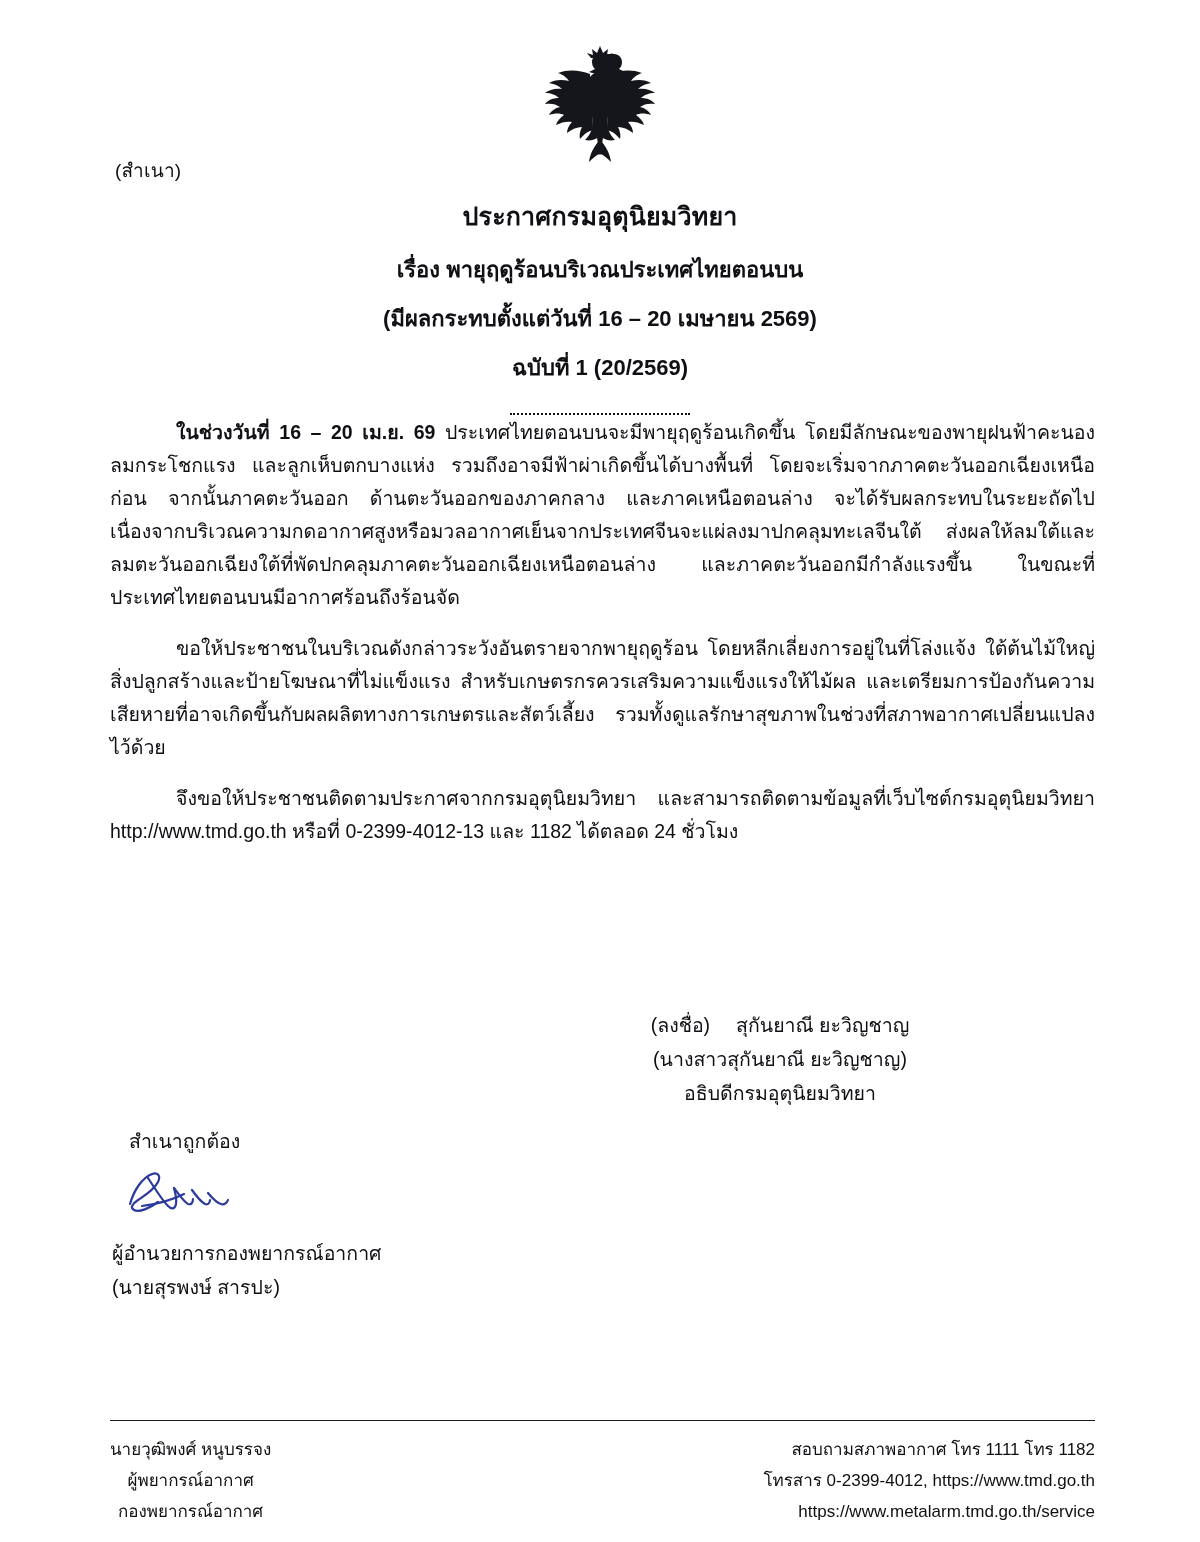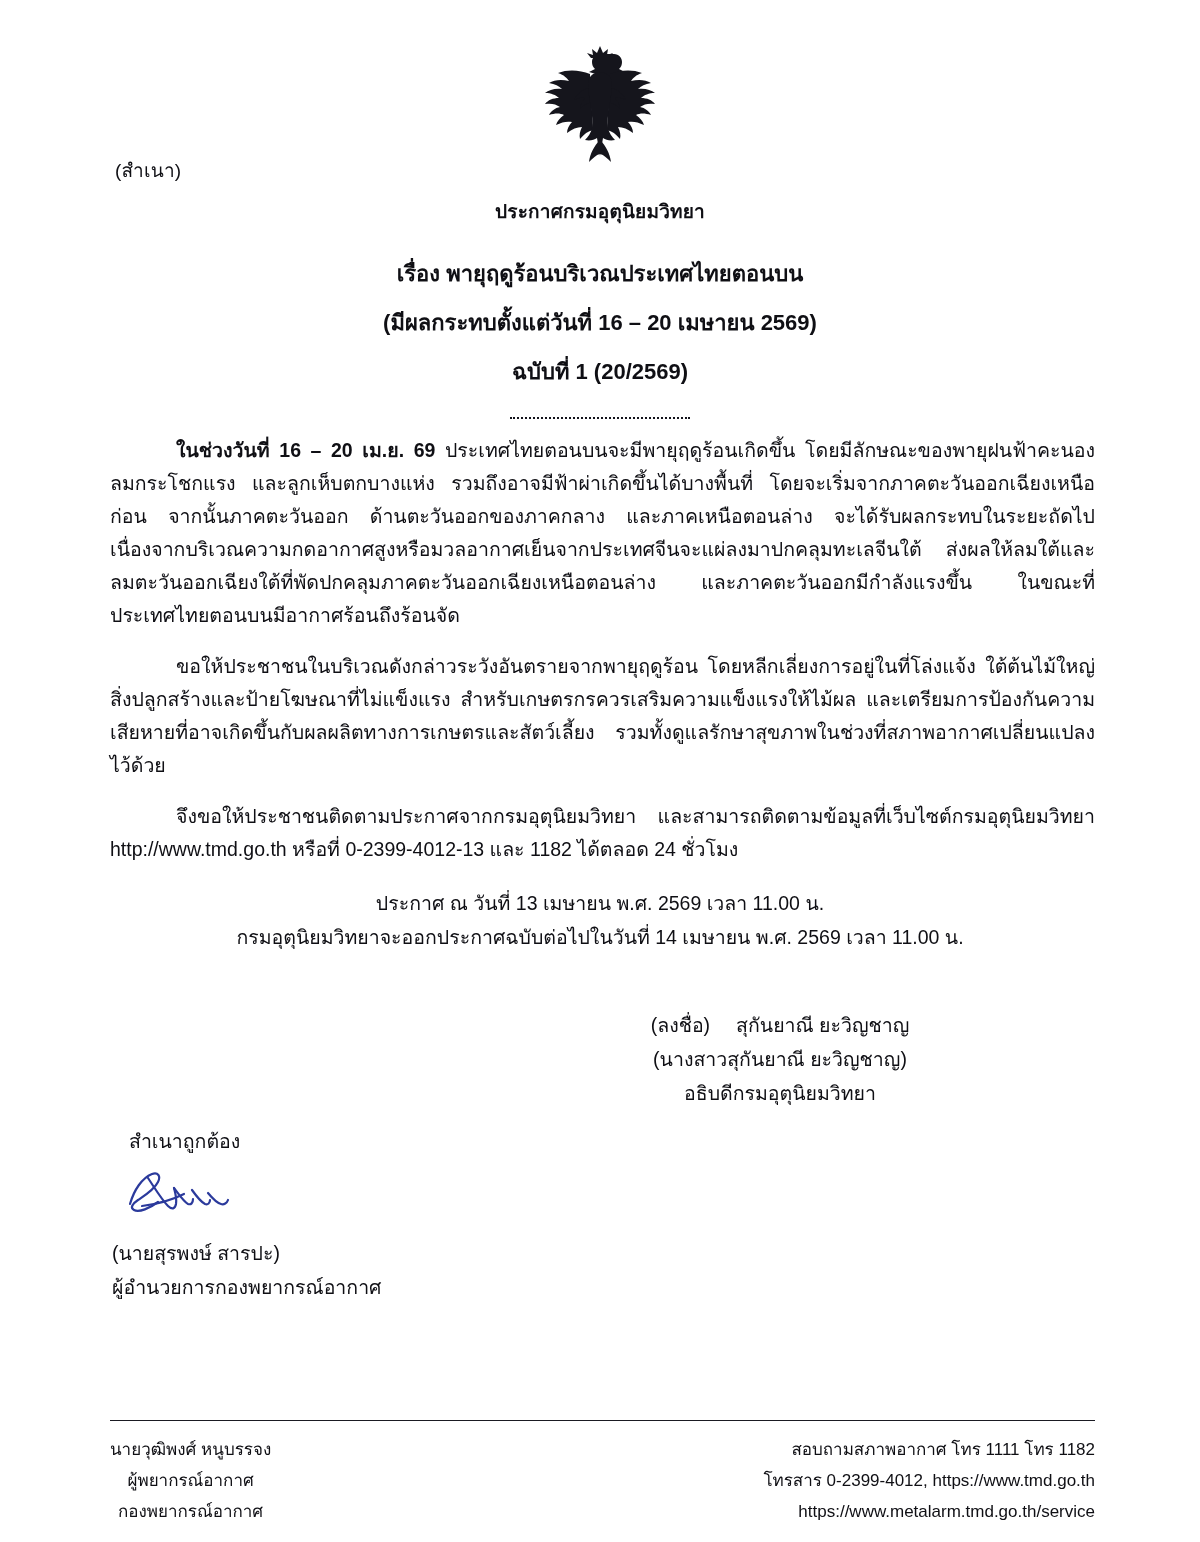--- a/index.html
+++ b/index.html
@@ -48,24 +48,24 @@
 
   
   .headings {
     position: absolute;
     top: 196px;
     left: 0;
     width: 1200px;
     text-align: center;
   }
   .h-title {
-    font-size: 19px;
+    font-size: 25px;
     font-weight: 700;
     letter-spacing: .2px;
-    margin-bottom: 30px;
+    margin-bottom: 16px;
   }
   .h-sub1 {
     font-size: 22px;
     font-weight: 700;
     margin-bottom: 14px;
   }
   .h-sub2 {
     font-size: 22px;
     font-weight: 700;
     margin-bottom: 14px;
@@ -77,21 +77,21 @@
   .rule {
     width: 180px;
     height: 0;
     border-top: 2px dotted #12121a;
     margin: 28px auto 0 auto;
   }
 
   
   .body-text {
     position: absolute;
-    top: 434px;
+    top: 416px;
     left: 110px;
     width: 985px;
   }
   .para {
     font-size: 19.5px;
     line-height: 33px;
     text-align: justify;
     text-justify: inter-word;
     margin: 0 0 18px 0;
   }
@@ -202,24 +202,20 @@
     <div class="h-sub3">ฉบับที่ 1 (20/2569)</div>
     <div class="rule"></div>
   </div>
 
   <div class="body-text">
     <p class="para"><span class="indent"></span><b>ในช่วงวันที่ 16 – 20 เม.ย. 69</b><span> ประเทศไทยตอนบนจะมีพายุฤดูร้อนเกิดขึ้น โดยมีลักษณะของพายุฝนฟ้าคะนอง ลมกระโชกแรง และลูกเห็บตกบางแห่ง รวมถึงอาจมีฟ้าผ่าเกิดขึ้นได้บางพื้นที่ โดยจะเริ่มจากภาคตะวันออกเฉียงเหนือก่อน จากนั้นภาคตะวันออก ด้านตะวันออกของภาคกลาง และภาคเหนือตอนล่าง จะได้รับผลกระทบในระยะถัดไป เนื่องจากบริเวณความกดอากาศสูงหรือมวลอากาศเย็นจากประเทศจีนจะแผ่ลงมาปกคลุมทะเลจีนใต้ ส่งผลให้ลมใต้และลมตะวันออกเฉียงใต้ที่พัดปกคลุมภาคตะวันออกเฉียงเหนือตอนล่าง และภาคตะวันออกมีกำลังแรงขึ้น ในขณะที่ประเทศไทยตอนบนมีอากาศร้อนถึงร้อนจัด</span></p>
     <p class="para"><span class="indent"></span><span>ขอให้ประชาชนในบริเวณดังกล่าวระวังอันตรายจากพายุฤดูร้อน โดยหลีกเลี่ยงการอยู่ในที่โล่งแจ้ง ใต้ต้นไม้ใหญ่ สิ่งปลูกสร้างและป้ายโฆษณาที่ไม่แข็งแรง สำหรับเกษตรกรควรเสริมความแข็งแรงให้ไม้ผล และเตรียมการป้องกันความเสียหายที่อาจเกิดขึ้นกับผลผลิตทางการเกษตรและสัตว์เลี้ยง รวมทั้งดูแลรักษาสุขภาพในช่วงที่สภาพอากาศเปลี่ยนแปลงไว้ด้วย</span></p>
     <p class="para"><span class="indent"></span><span>จึงขอให้ประชาชนติดตามประกาศจากกรมอุตุนิยมวิทยา และสามารถติดตามข้อมูลที่เว็บไซต์กรมอุตุนิยมวิทยา http://www.tmd.go.th หรือที่ 0-2399-4012-13 และ 1182 ได้ตลอด 24 ชั่วโมง</span></p>
   </div>
 
-  <div class="date-block">
-    <div class="date-line">ประกาศ ณ วันที่ 13 เมษายน พ.ศ. 2569  เวลา 11.00 น.</div>
-    <div class="date-line">กรมอุตุนิยมวิทยาจะออกประกาศฉบับต่อไปในวันที่ 14 เมษายน พ.ศ. 2569  เวลา 11.00 น.</div>
-  </div>
 
   <div class="sig-right">
     <div class="signed-row">
       <span>(ลงชื่อ)</span>
       <span>สุกันยาณี ยะวิญชาญ</span>
     </div>
     <div>(นางสาวสุกันยาณี ยะวิญชาญ)</div>
     <div>อธิบดีกรมอุตุนิยมวิทยา</div>
   </div>
 
@@ -228,22 +224,22 @@
     <svg class="sig-scribble" viewBox="0 0 150 62">
       <g fill="none" stroke="#2b3a9c" stroke-width="2.2" stroke-linecap="round" stroke-linejoin="round">
         <path d="M12 44 c4 -14 12 -26 22 -30 c6 -2 9 2 6 8 c-4 8 -14 14 -20 18 c-6 4 -8 8 -4 10 c5 3 16 -2 24 -8"></path>
         <path d="M30 18 c8 12 14 22 20 28 c4 4 7 3 8 -2 c1 -6 -1 -12 -2 -16"></path>
         <path d="M56 28 c6 8 10 14 14 16 c3 1 5 -1 5 -5"></path>
         <path d="M74 30 c5 7 9 12 13 14 c3 1 5 -1 5 -4"></path>
         <path d="M90 33 c5 6 9 10 13 11 c3 1 6 -1 7 -4"></path>
         <path d="M24 46 c16 -2 30 -6 42 -12"></path>
       </g>
     </svg>
+    <div>ผู้อำนวยการกองพยากรณ์อากาศ</div>
     <div>(นายสุรพงษ์ สารปะ)</div>
-    <div>ผู้อำนวยการกองพยากรณ์อากาศ</div>
   </div>
 
   <div class="footer-rule"></div>
   <div class="footer">
     <div class="footer-left">
       <div>นายวุฒิพงศ์ หนูบรรจง</div>
       <div>ผู้พยากรณ์อากาศ</div>
       <div>กองพยากรณ์อากาศ</div>
     </div>
     <div class="footer-right">

